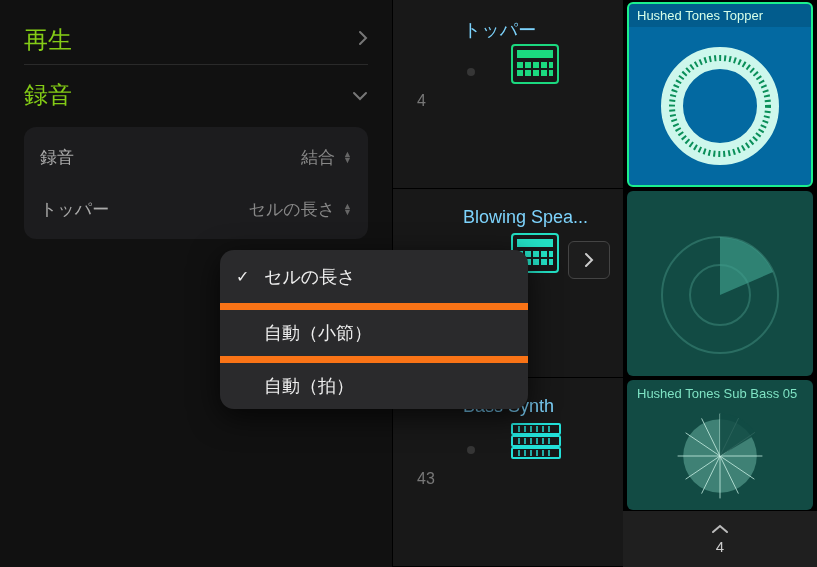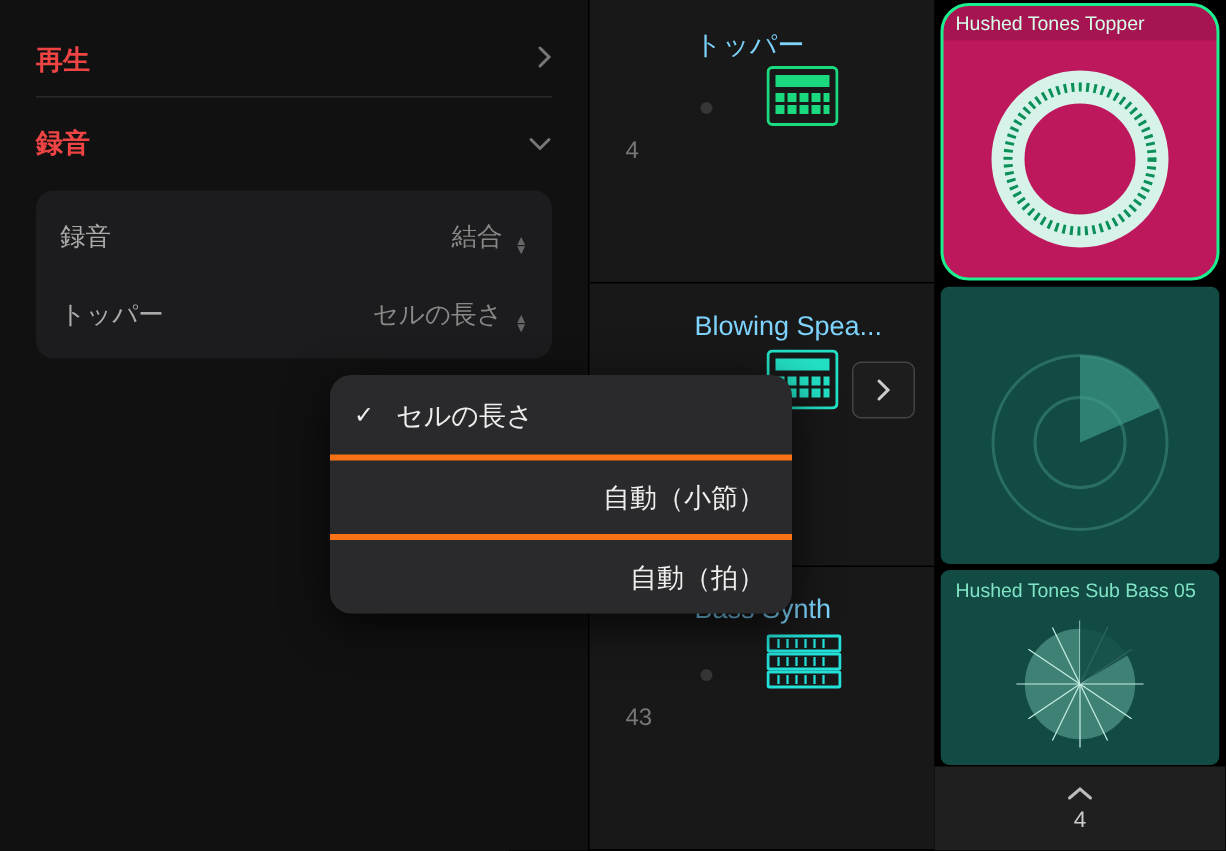--- a/index.html
+++ b/index.html
@@ -17,23 +17,23 @@
     left: 0; top: 0;
     width: 392px; height: 567px;
     background: #111;
     padding: 18px 24px;
   }
   .section-header {
     display: flex;
     align-items: center;
     justify-content: space-between;
     height: 44px;
-    font-size: 18px;
-    font-weight: 700;
-    color: #ef4444;
+    font-size: 24px;
+    font-weight: 400;
+    color: #84cc16;
     cursor: pointer;
   }
   .section-header .chev {
     color: #888;
     font-size: 18px;
   }
   .divider {
     height: 1px;
     background: #2a2a2a;
     margin: 2px 0 8px 0;
@@ -50,21 +50,21 @@
     justify-content: space-between;
     height: 52px;
     font-size: 17px;
     color: #aaa;
   }
   .setting-row + .setting-row { }
   .setting-row .label { color: #aaa; }
   .setting-row .value {
     color: #888;
     display: flex;
-    align-items: flex-end;
+    align-items: center;
     gap: 4px;
   }
   .updown-icon {
     display:inline-flex; flex-direction:column; line-height:6px; font-size:9px; color:#666; margin-left:4px;
   }
 
   
   .tracks {
     position: absolute;
     left: 392px; top: 0;
@@ -121,21 +121,21 @@
     width: 194px; height: 567px;
     background: #000;
   }
   .cell {
     position: absolute;
     left: 4px; width: 186px; height: 185px;
     border-radius: 6px;
     border: 2px solid transparent;
     overflow: hidden;
   }
-  .cell.c1 { top: 2px; background:#be185d; border-color:#1bef8e;border-radius:19px; }
+  .cell.c1 { top: 2px; background:#0369a1; border-color:#1bef8e; }
   .cell.c2 { top: 191px; background:#124b44; }
   .cell.c3 { top: 380px; background:#124b44; height: 130px; }
   .cell-title {
     font-size: 13px; color: #d7ffe9;
     padding: 4px 8px;
     white-space: nowrap; overflow:hidden; text-overflow:ellipsis;
   }
   .cell.c1 .cell-title { background: rgba(0,0,0,0.12); }
   .cell.c2 .cell-title, .cell.c3 .cell-title { color:#7fe3c4; }
   .cell-art {
@@ -165,21 +165,21 @@
   }
   .popup-item {
     display:flex; align-items:center;
     height: 53px;
     padding: 0 18px 0 44px;
     font-size: 18px;
     color: #eee;
     position:relative;
     cursor:pointer;
   }
-  .popup-item + .popup-item { border-top: 4px solid #f97316; justify-content: flex-end; }
+  .popup-item + .popup-item { border-top: 7px solid #f97316; }
   .popup-item.checked::before {
     content: "✓";
     position:absolute; left:16px;
     color:#eee; font-size:16px;
   }
 </style>
 </head>
 <body>
 
 <div class="inspector">

